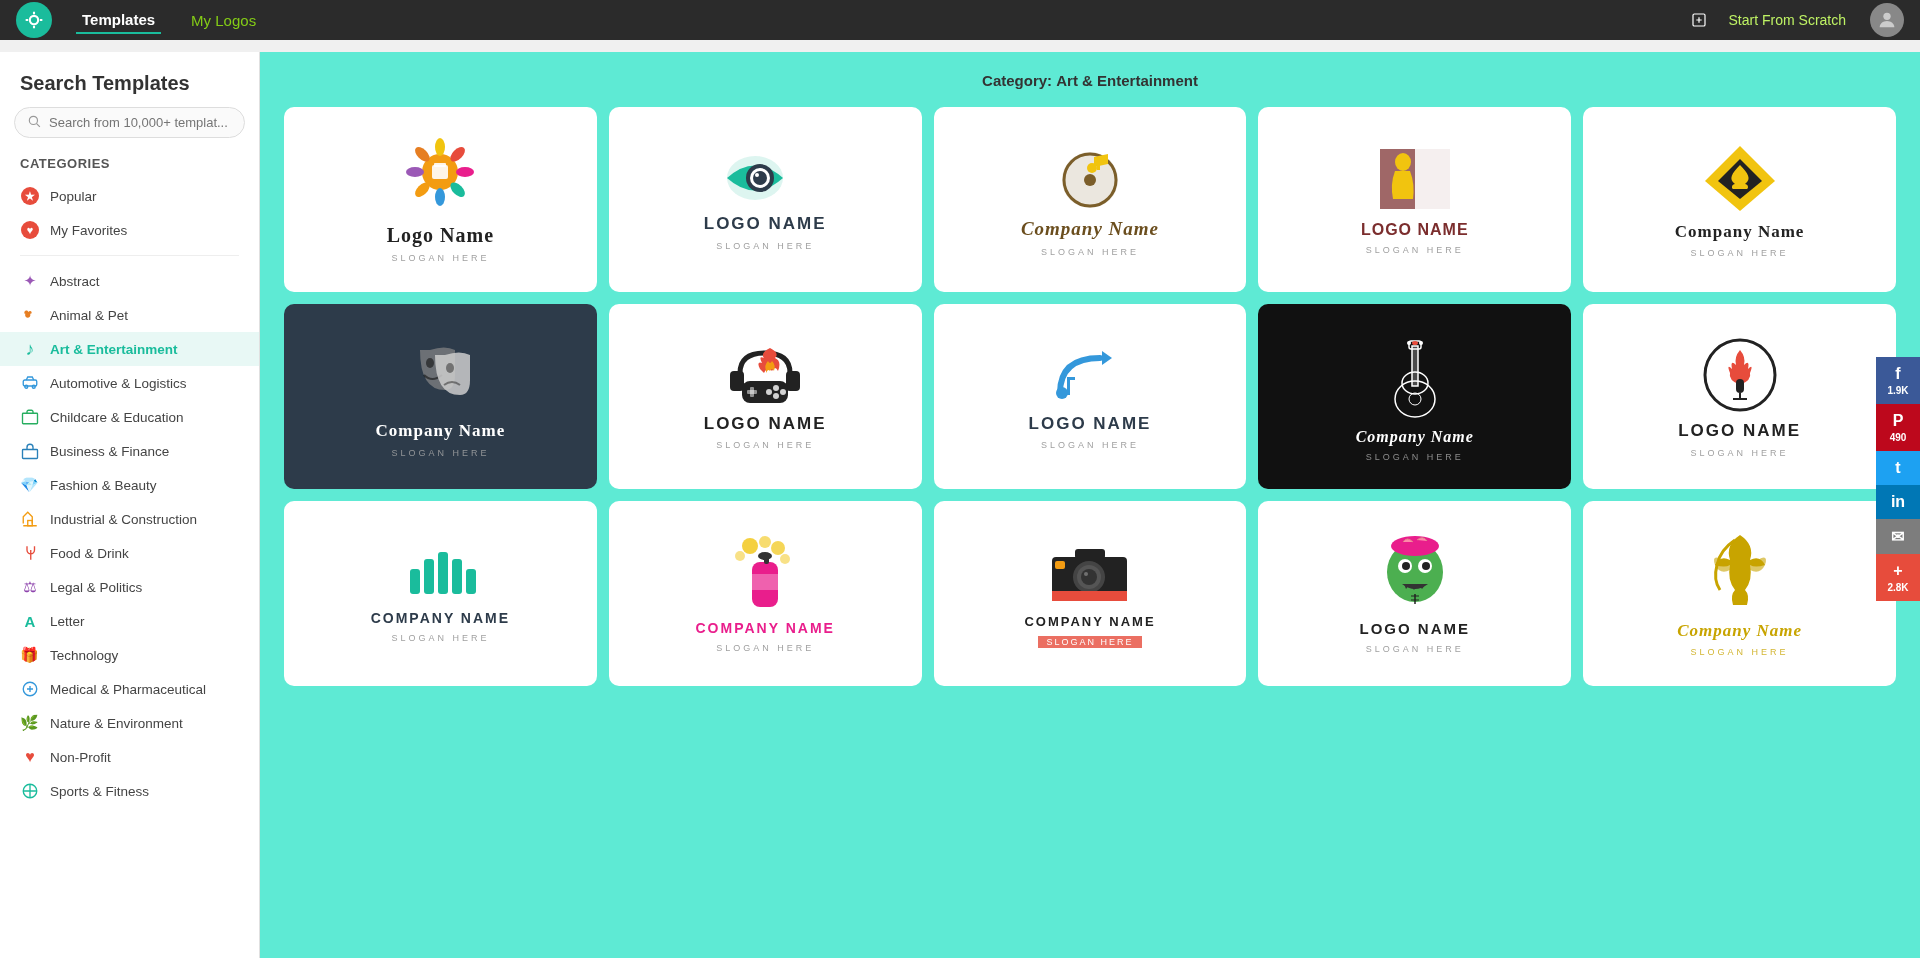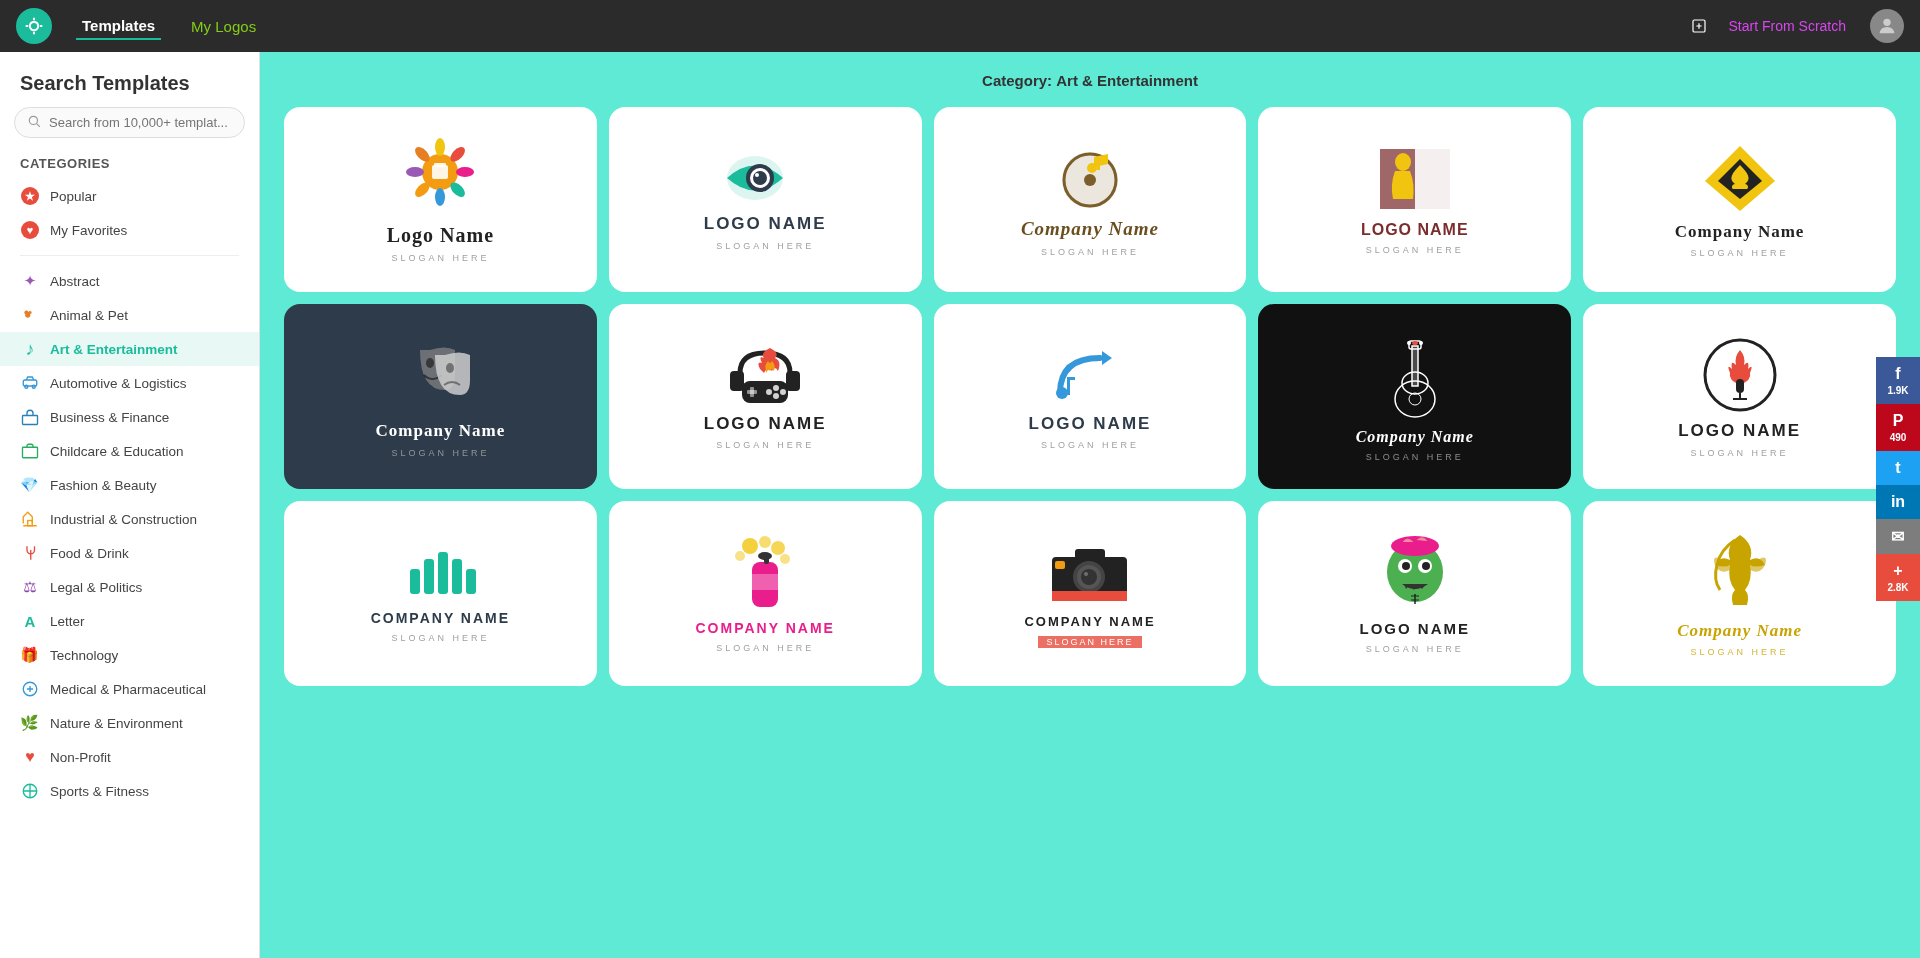--- a/index.html
+++ b/index.html
@@ -1,21 +1,21 @@
 <!DOCTYPE html>
 <html><head>
   <meta charset="utf-8">
   <style>
     * { box-sizing: border-box; margin: 0; padding: 0; }
     body { font-family: 'Segoe UI', Arial, sans-serif; background: #f0f0f0; overflow-x: hidden; }
 
     
     .topnav {
       background: #2b2b2b;
-      height: 52px;
+      height: 40px;
       display: flex;
       align-items: center;
       padding: 0 16px;
       gap: 24px;
       position: fixed;
       top: 0; left: 0; right: 0;
       z-index: 100;
     }
     .topnav-logo {
       width: 36px; height: 36px;
@@ -34,21 +34,21 @@
     }
     .topnav-link.active {
       color: #fff;
       font-weight: 600;
       border-bottom: 2px solid #1abc9c;
     }
     .topnav-link:not(.active) { color: #84cc16; }
     .topnav-spacer { flex: 1; }
     .topnav-scratch {
       display: flex; align-items: center; gap: 22px;
-      color: #d946ef; font-size: 14px; cursor: pointer;
+      color: #bef264; font-size: 14px; cursor: pointer;
     }
     .topnav-avatar {
       width: 34px; height: 34px; border-radius: 50%;
       background: #888;
       display: flex; align-items: center; justify-content: center;
       color: #fff; font-size: 13px;
       overflow: hidden;
     }
 
     
@@ -153,21 +153,21 @@
     }
     .category-header span { color: #333; font-weight: 600; }
 
     .template-grid {
       display: grid;
       grid-template-columns: repeat(5, 1fr);
       gap: 12px;
     }
     .template-card {
       background: #fff;
-      border-radius: 16px;
+      border-radius: 10px;
       overflow: hidden;
       cursor: pointer;
       transition: box-shadow 0.2s;
       display: flex;
       align-items: center;
       justify-content: flex-end;
       min-height: 185px;
       position: relative;
     }
     .template-card.dark-bg { background: #2d3b4a; }
@@ -313,35 +313,35 @@
             <rect x="3" y="8" width="18" height="8" rx="2"></rect>
             <circle cx="7" cy="17" r="2"></circle>
             <circle cx="17" cy="17" r="2"></circle>
             <path d="M7 8l2-4h6l2 4"></path>
           </svg>
       </span>
       <span>Automotive &amp; Logistics</span>
     </div>
     <div class="cat-item">
       <span class="cat-icon">
+        <svg width="18" height="18" viewBox="0 0 24 24" fill="none" stroke="#27ae60" stroke-width="1.8">
+            <rect x="2" y="7" width="20" height="14" rx="1"></rect>
+            <path d="M16 7V5a2 2 0 00-2-2h-4a2 2 0 00-2 2v2"></path>
+          </svg>
+      </span>
+      <span>Childcare &amp; Education</span>
+    </div>
+    <div class="cat-item">
+      <span class="cat-icon">
         <svg width="18" height="18" viewBox="0 0 24 24" fill="none" stroke="#2980b9" stroke-width="1.8">
             <rect x="2" y="10" width="20" height="12" rx="1"></rect>
             <path d="M8 10V7a4 4 0 018 0v3"></path>
           </svg>
       </span>
       <span>Business &amp; Finance</span>
-    </div>
-    <div class="cat-item">
-      <span class="cat-icon">
-        <svg width="18" height="18" viewBox="0 0 24 24" fill="none" stroke="#27ae60" stroke-width="1.8">
-            <rect x="2" y="7" width="20" height="14" rx="1"></rect>
-            <path d="M16 7V5a2 2 0 00-2-2h-4a2 2 0 00-2 2v2"></path>
-          </svg>
-      </span>
-      <span>Childcare &amp; Education</span>
     </div>
     <div class="cat-item">
       <span class="cat-icon" style="color:#e91e8c;font-size:15px;">💎</span>
       <span>Fashion &amp; Beauty</span>
     </div>
     <div class="cat-item">
       <span class="cat-icon">
         <svg width="18" height="18" viewBox="0 0 24 24" fill="none" stroke="#f39c12" stroke-width="1.8">
             <path d="M3 21h18M3 18V9l6-6 6 6v9"></path>
             <rect x="9" y="14" width="6" height="7"></rect>

